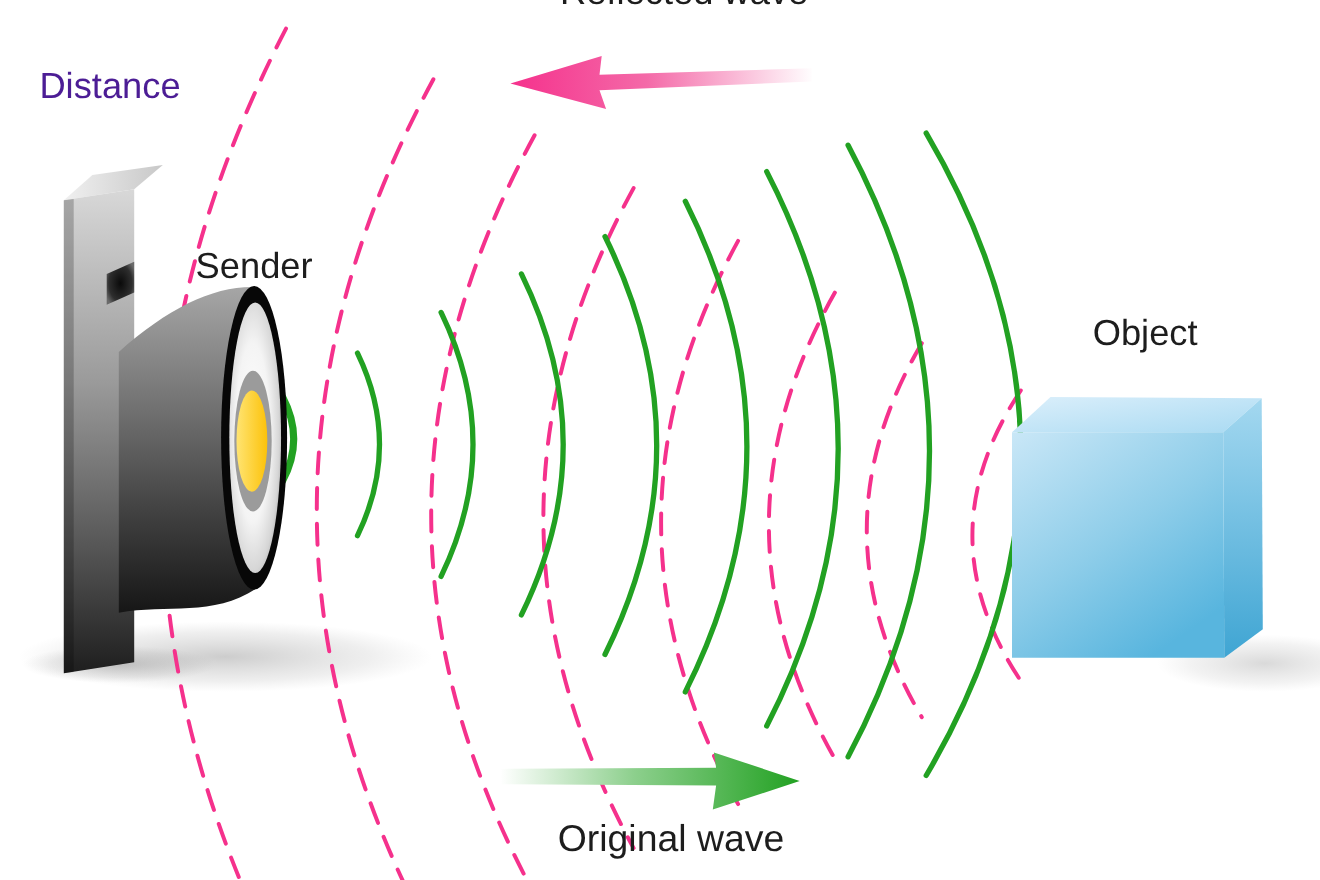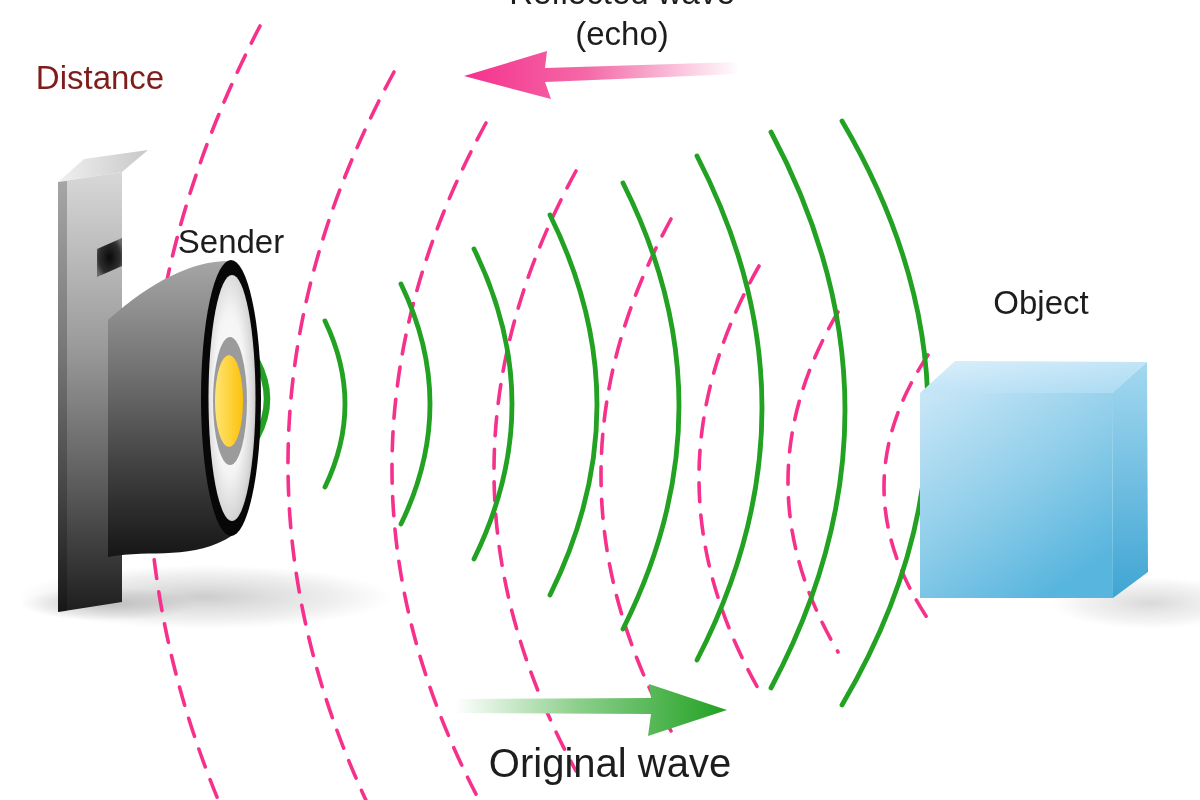--- a/index.html
+++ b/index.html
@@ -10,21 +10,21 @@
   .stage svg{position:absolute;left:0;top:0;}
   .lbl{
     position:absolute;text-align:center;color:#1d1d1d;
     font-size:33px;line-height:41px;white-space:nowrap;
   }
   .lbl div{white-space:nowrap;}
   #lbl-distance-sensor{left:5px;top:57px;width:190px;}
   #lbl-sender{left:140px;top:221px;width:182px;}
   #lbl-object{left:950px;top:282px;width:182px;}
   #lbl-reflected{left:450px;top:-28px;width:344px;}
-  #lbl-original{left:428px;top:743px;width:364px;font-size:40px;}
+  #lbl-original{left:428px;top:743px;width:364px;font-size:34px;}
 </style>
 </head>
 <body>
 
 <div class="stage">
 
   <svg width="1200" height="800" viewBox="0 0 1200 800">
     <defs>
       <radialGradient id="shadowGrad" cx="50%" cy="50%" r="50%">
         <stop offset="0%" stop-color="rgba(110,110,110,0.35)"></stop>
@@ -132,34 +132,33 @@
       <path d="M920,393 L955,361 L1147,362 L1112,393 Z" fill="url(#cubeTopGrad)"></path>
       <path d="M1112,393 L1147,362 L1148,572 L1113,598 Z" fill="url(#cubeRightGrad)"></path>
       <path d="M920,393 L1112,393 L1113,598 L920,598 Z" fill="url(#cubeFrontGrad)"></path>
     </g>
 
     <path d="M464,76 L547,51 L545,68 L738,62 L738,74 L545,82 L551,99 Z" fill="url(#pinkArrowGrad)"></path>
 
     <path d="M727,710 L649,684 L651,698 L455,699 L455,713 L651,714 L648,736 Z" fill="url(#greenArrowGrad)"></path>
   </svg>
 
-  <div class="lbl" id="lbl-distance-sensor" style="color: #7f1d1d;">
+  <div class="lbl" id="lbl-distance-sensor" style="color: #4c1d95;">
     <div>Distance</div>
   </div>
 
   <div class="lbl" id="lbl-sender" style="color: rgb(29, 29, 29);">
     <div>Sender</div>
   </div>
 
   <div class="lbl" id="lbl-object" style="color: rgb(29, 29, 29);">
     <div>Object</div>
   </div>
 
   <div class="lbl" id="lbl-reflected" style="color: rgb(29, 29, 29);">
     <div>Reflected wave</div>
-    <div>(echo)</div>
   </div>
 
   <div class="lbl" id="lbl-original" style="color: rgb(29, 29, 29);">
     <div>Original wave</div>
   </div>
 
 </div>
 
 </body></html>

